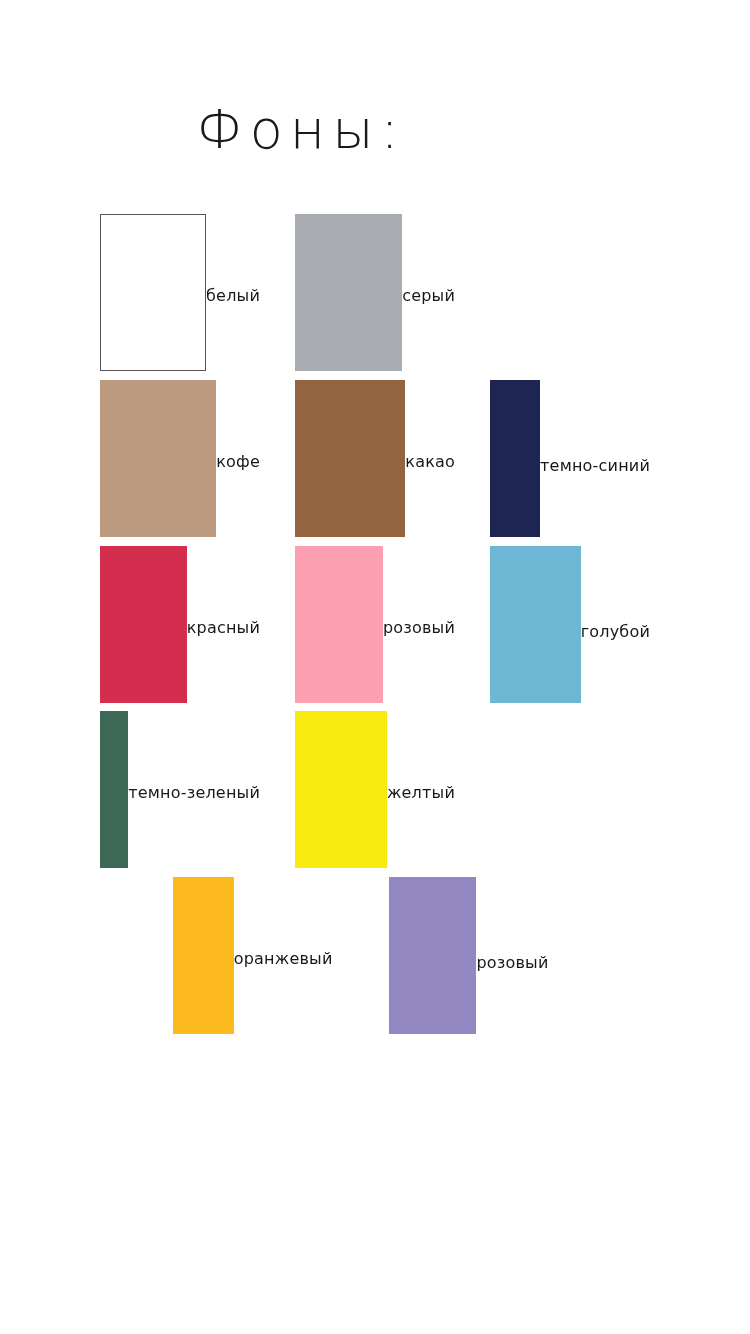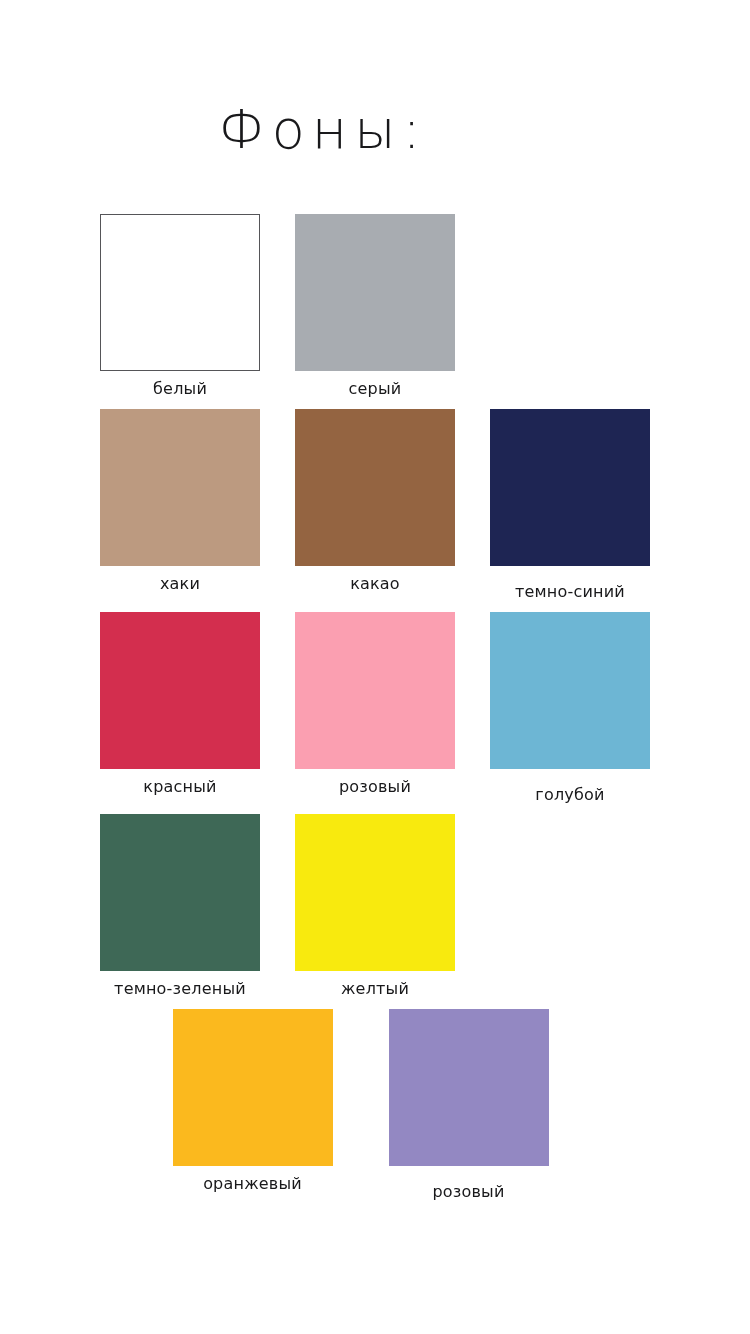--- a/index.html
+++ b/index.html
@@ -30,21 +30,20 @@
     left: 0;
     width: 602px;
     text-align: center;
     font-family: "DejaVu Sans", "Liberation Sans", sans-serif;
     font-size: 54px;
     font-weight: 300;
     letter-spacing: 7px;
     color: #19191b;
     line-height: 1;
     white-space: nowrap;
-    padding-left: 22px;
   }
 
   
   .swatch-grid {
     position: absolute;
     top: 214px;
     left: 0;
     width: 750px;
   }
 
@@ -58,21 +57,21 @@
   .swatch-row.row-last {
     justify-content: center;
     padding-left: 0;
     gap: 27px;
   }
 
   .swatch-cell {
     width: 160px;
     margin-right: 35px;
     display: flex;
-    flex-direction: column;
+    flex-direction: row;
     align-items: center;
   }
 
   .swatch-row .swatch-cell:last-child {
     margin-right: 0;
   }
 
   .swatch-row.row-last .swatch-cell {
     margin-right: 29px;
   }
@@ -125,21 +124,21 @@
       </div>
       <div class="swatch-cell">
         <div class="swatch-box" style="background-color: rgb(168, 172, 177);"></div>
         <div class="swatch-label">серый</div>
       </div>
     </div>
 
     <div class="swatch-row row-2">
       <div class="swatch-cell">
         <div class="swatch-box" style="background-color: rgb(188, 154, 128);"></div>
-        <div class="swatch-label">хаки</div>
+        <div class="swatch-label">кофе</div>
       </div>
       <div class="swatch-cell">
         <div class="swatch-box" style="background-color: rgb(148, 100, 65);"></div>
         <div class="swatch-label">какао</div>
       </div>
       <div class="swatch-cell">
         <div class="swatch-box" style="background-color: rgb(30, 37, 83);"></div>
         <div class="swatch-label label-raised">темно-синий</div>
       </div>
     </div>

